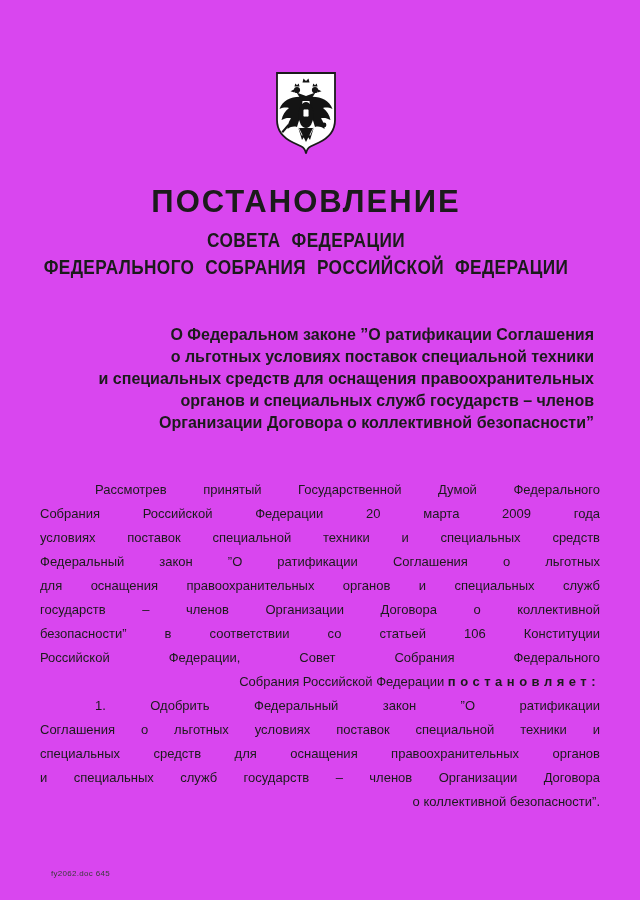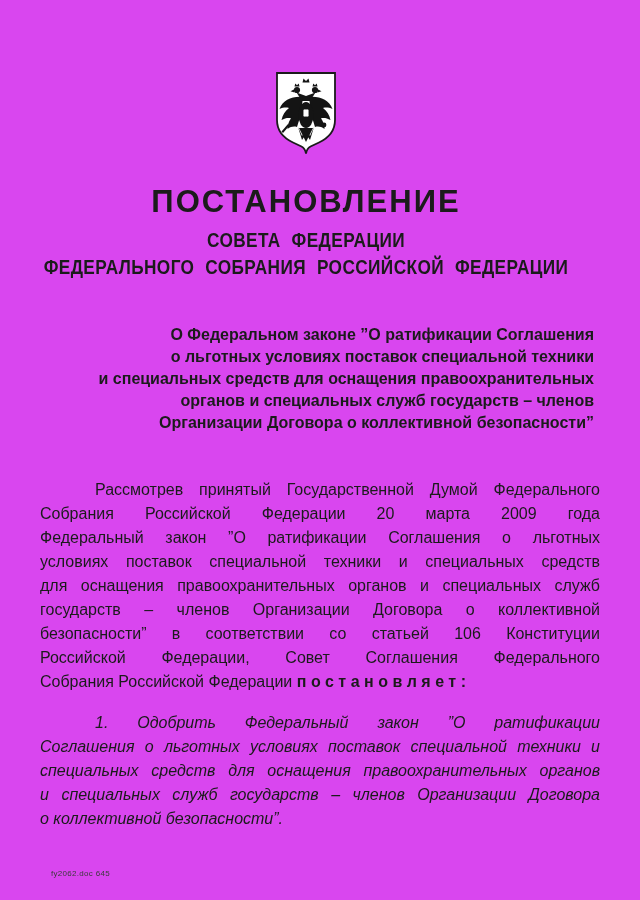--- a/index.html
+++ b/index.html
@@ -18,25 +18,25 @@
   .org-lines{margin-top:8px;}
   .org-line{
     font-weight:700;font-size:21px;line-height:27px;letter-spacing:0.5px;
     word-spacing:7px;transform:scaleX(0.82);transform-origin:50% 50%;
     white-space:nowrap;
   }
   .subject{
     margin:44px auto 0;width:560px;text-align:right;position:relative;left:-6px;
     font-weight:700;font-size:16px;line-height:22px;
   }
-  .body-block{margin:0 40px;font-size:16px;line-height:24px;}
+  .body-block{margin:0 40px;font-size:13px;line-height:24px;}
   .para1{margin-top:44px;}
-  .para2{margin-top:17px;font-style:italic;}
+  .para2{}
   .jline{text-align:justify;text-align-last:justify;}
-  .lastline{text-align:left;text-align-last:auto;}
+  .lastline{text-align:right;text-align-last:auto;}
   .indent{text-indent:55px;}
   .razryadka{font-weight:700;letter-spacing:4.5px;}
   .footer-mark{
     position:absolute;left:51px;bottom:22px;font-size:8px;color:#3a3a3a;
     letter-spacing:0.3px;
   }
 </style>
 </head>
 <body>
 
@@ -82,26 +82,26 @@
     <div>О Федеральном законе ”О ратификации Соглашения</div>
     <div>о льготных условиях поставок специальной техники</div>
     <div>и специальных средств для оснащения правоохранительных</div>
     <div>органов и специальных служб государств – членов</div>
     <div>Организации Договора о коллективной безопасности”</div>
   </div>
 
   <div class="body-block para1">
     <div class="jline indent">Рассмотрев принятый Государственной Думой Федерального</div>
     <div class="jline">Собрания Российской Федерации 20 марта 2009 года</div>
+    <div class="jline">условиях поставок специальной техники и специальных средств</div>
     <div class="jline">Федеральный закон ”О ратификации Соглашения о льготных</div>
-    <div class="jline">условиях поставок специальной техники и специальных средств</div>
     <div class="jline">для оснащения правоохранительных органов и специальных служб</div>
     <div class="jline">государств – членов Организации Договора о коллективной</div>
     <div class="jline">безопасности” в соответствии со статьей 106 Конституции</div>
-    <div class="jline">Российской Федерации, Совет Соглашения Федерального</div>
+    <div class="jline">Российской Федерации, Совет Собрания Федерального</div>
     <div class="lastline"><span>Собрания Российской Федерации </span><span class="razryadka">постановляет:</span></div>
   </div>
 
   <div class="body-block para2">
     <div class="jline indent">1. Одобрить Федеральный закон ”О ратификации</div>
     <div class="jline">Соглашения о льготных условиях поставок специальной техники и</div>
     <div class="jline">специальных средств для оснащения правоохранительных органов</div>
     <div class="jline">и специальных служб государств – членов Организации Договора</div>
     <div class="lastline">о коллективной безопасности”.</div>
   </div>

